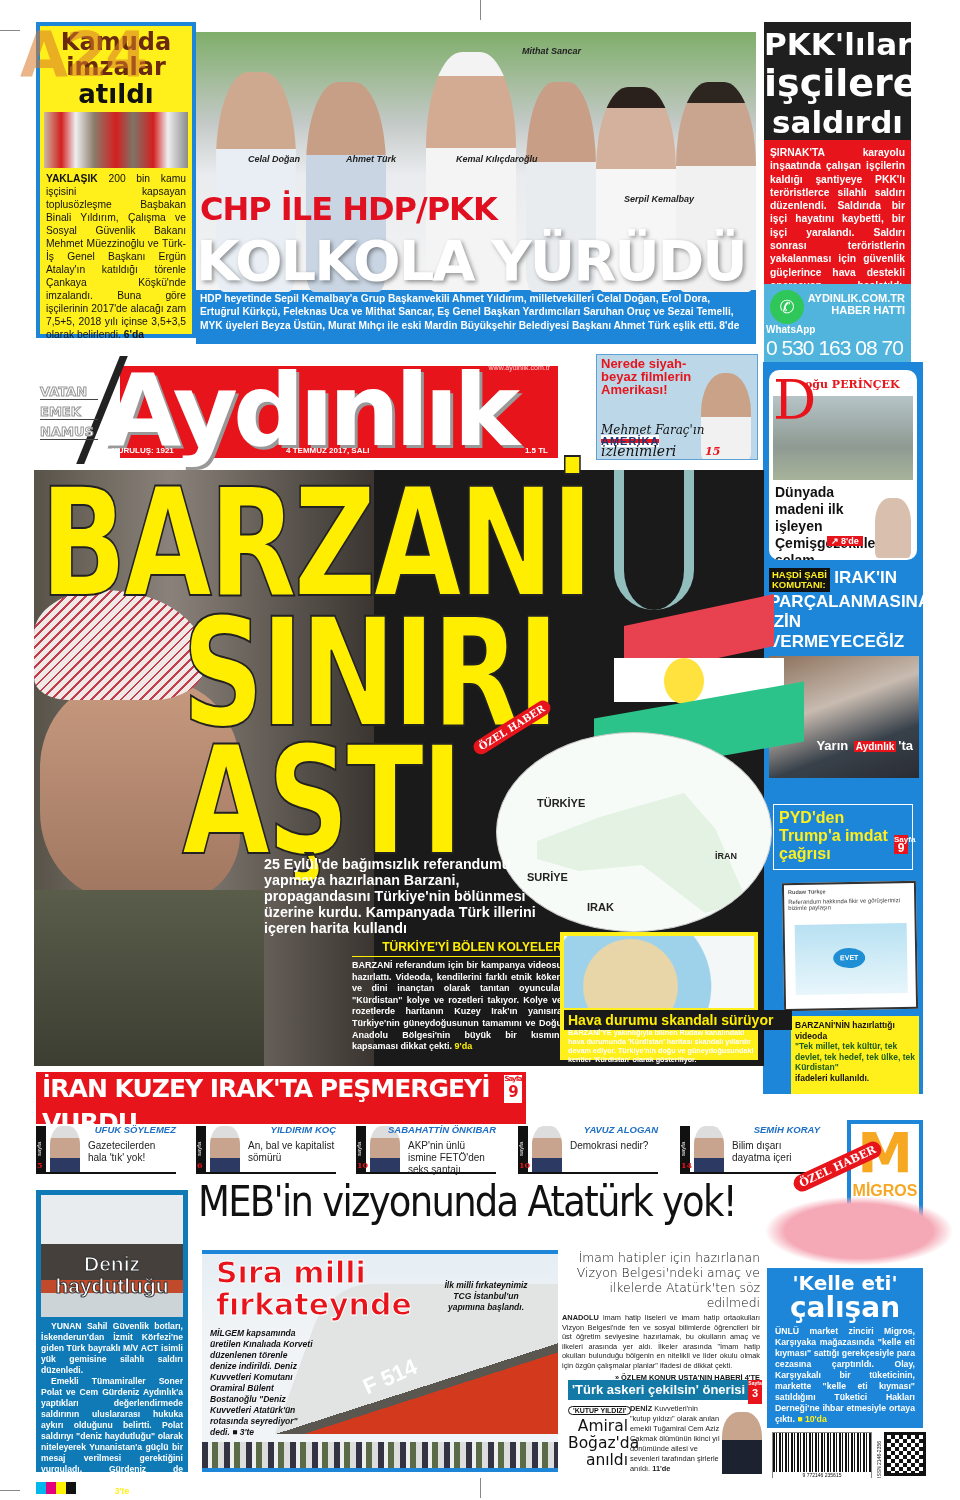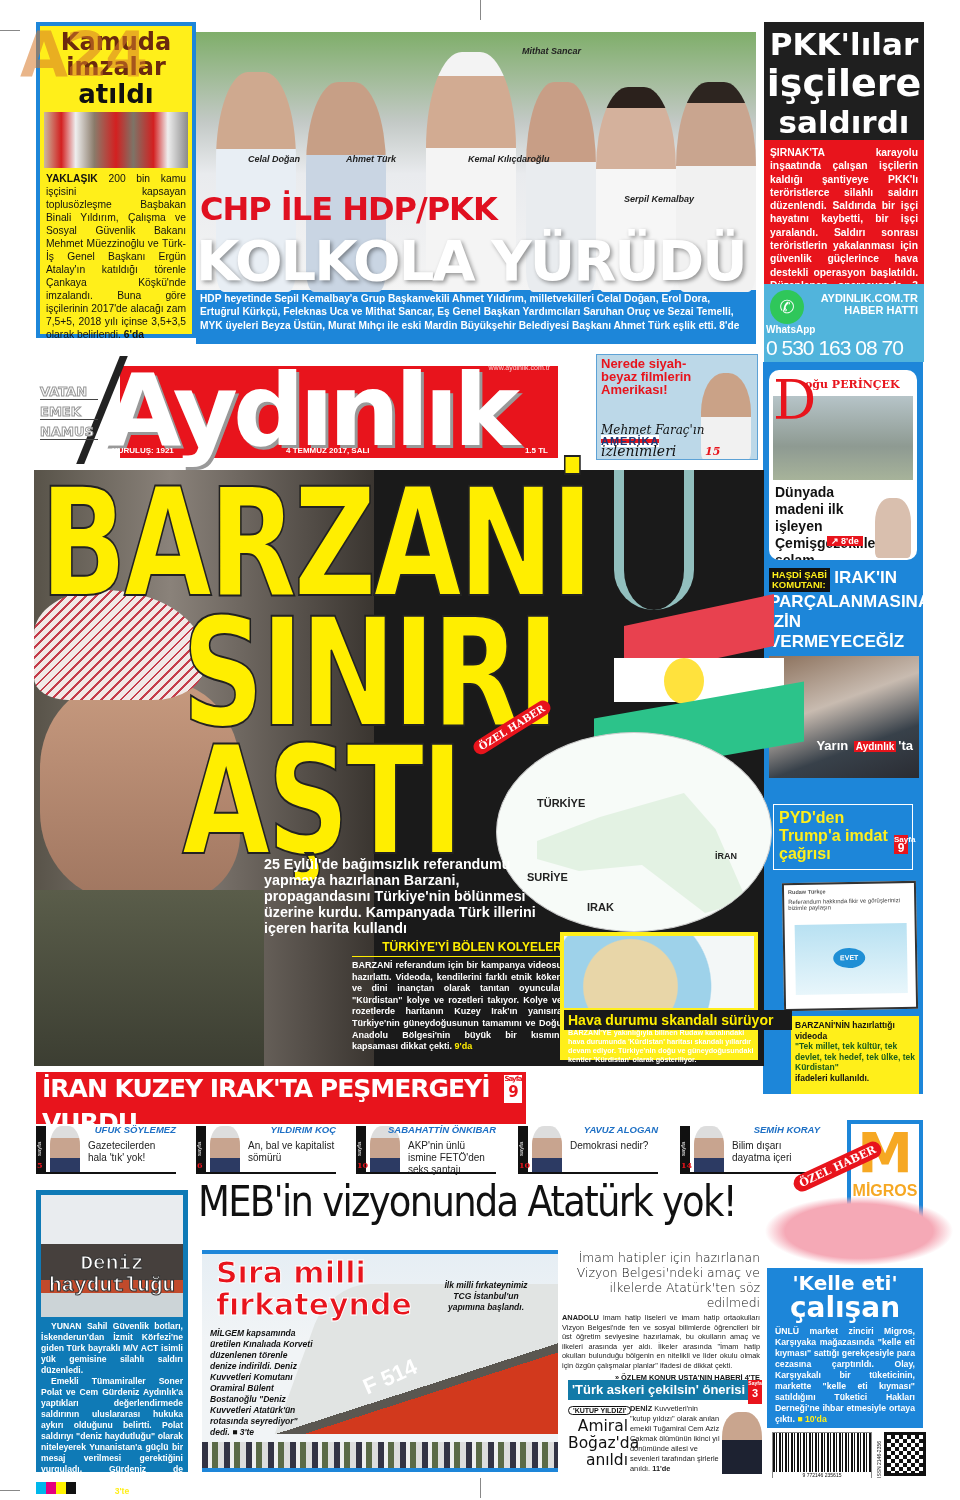--- a/index.html
+++ b/index.html
@@ -21,21 +21,21 @@
 
 #chp{left:196px;top:32px;width:560px;height:312px;background:#1d86d9}
 #chp .photo{position:absolute;left:0;top:0;width:560px;height:258px;background:linear-gradient(180deg,#7fae6a 0%,#c3c9c6 35%,#e9ebee 55%,#f4f4f4 100%)}
 .person{position:absolute;border-radius:40% 40% 10% 10%;background:#d7b49a}
 .caption-it{position:absolute;font-style:italic;font-weight:bold;font-size:9px;color:#222}
 #chp .red{position:absolute;left:4px;top:158px;font-family:"DejaVu Sans",sans-serif;font-weight:bold;font-size:32px;color:#e01020;letter-spacing:-1px}
 #chp .white{position:absolute;left:0;top:196px;font-family:"DejaVu Sans",sans-serif;font-weight:bold;font-size:56px;color:#fff;letter-spacing:-2px;text-shadow:2px 2px 4px rgba(0,0,0,.4)}
 #chp .cap{position:absolute;left:4px;top:260px;width:552px;font-size:10.2px;line-height:13.4px;color:#fff;font-weight:bold}
 
 
-#pkk{left:764px;top:22px;width:160px;height:340px}
+#pkk{left:764px;top:22px;width:147px;height:340px}
 #pkk .head{background:#1f1f1f;color:#fff;font-family:"DejaVu Sans",sans-serif;font-weight:bold;text-align:center;padding:4px 0;height:118px}
 #pkk .head .a{font-size:31px;line-height:36px}
 #pkk .head .b{font-size:38px;line-height:42px}
 #pkk .head .c{font-size:31px;line-height:36px}
 #pkk .body{background:#e8141c;color:#fff;font-weight:bold;font-size:10.3px;line-height:13.3px;padding:6px 6px;text-align:justify;height:144px}
 #pkk .wa{background:#51b4dc;height:78px;position:relative;color:#fff}
 #pkk .wa .ic{position:absolute;left:6px;top:6px;width:34px;height:34px;border-radius:50%;background:#2fc75a;color:#fff;font-size:18px;text-align:center;line-height:34px}
 #pkk .wa .waname{position:absolute;left:2px;top:40px;font-size:10px;font-weight:bold}
 #pkk .wa .site{position:absolute;right:6px;top:8px;text-align:right;font-weight:bold;font-size:11px;line-height:12px}
 #pkk .wa .num{position:absolute;left:2px;top:52px;font-size:21px;font-weight:normal;letter-spacing:-1px}
@@ -140,21 +140,21 @@
 #kelle .c .y{color:#ffef1a}
 #ozel2{left:790px;top:1158px;background:#e8141c;color:#fff;font-family:"DejaVu Serif",serif;font-weight:bold;font-size:11px;padding:2px 6px;transform:rotate(-25deg);border-radius:10px}
 #barcode{left:772px;top:1432px;width:100px;height:46px;background:repeating-linear-gradient(90deg,#111 0 2px,#fff 2px 3px,#111 3px 4px,#fff 4px 6px);border:1px solid #888}
 #barcode .isbn{position:absolute;left:0;bottom:-1px;width:100%;background:#fff;font-size:5px;text-align:center}
 #issn{left:876px;top:1432px;font-size:5px;writing-mode:vertical-rl;transform:rotate(180deg);height:46px}
 #qr{left:884px;top:1432px;width:42px;height:44px;background:repeating-conic-gradient(#111 0 25%,#fff 0 50%) 0 0/8px 8px;border:3px solid #111}
 
 
 #deniz{left:36px;top:1190px;width:152px;height:282px;background:#0f7ab6;padding:5px}
 #deniz .pic{height:122px;background:linear-gradient(180deg,#e9ecef 0 40%,#46403d 40% 70%,#c14a2b 70% 80%,#ccd4d7 80%);position:relative}
-#deniz .pt{position:absolute;left:0;width:100%;top:58px;text-align:center;font-family:Liberation Mono, monospace;font-weight:bold;font-size:21px;line-height:22px;color:#fff;-webkit-text-stroke:1px #333}
+#deniz .pt{position:absolute;left:0;width:100%;top:58px;text-align:center;font-family:Liberation Sans, sans-serif;font-weight:bold;font-size:21px;line-height:22px;color:#fff;-webkit-text-stroke:1px #333}
 #deniz .tx{color:#fff;font-weight:bold;font-size:8.6px;line-height:11px;text-align:justify;margin-top:4px}
 #deniz .tx p{text-indent:10px}
 #deniz .y{color:#ffef1a}
 
 
 #meb{left:198px;top:1175px;font-family:"DejaVu Sans",sans-serif;font-size:43px;letter-spacing:-2px;transform:scaleX(.86);transform-origin:left top;color:#111;line-height:52px;white-space:nowrap}
 #ship{left:202px;top:1250px;width:356px;height:222px;background:linear-gradient(180deg,#e6eef4 0%,#f1f4f6 40%);border-top:4px solid #1d86d9;border-bottom:4px solid #1d86d9;overflow:hidden}
 #ship .hull{position:absolute;left:100px;top:30px;width:300px;height:150px;background:linear-gradient(160deg,#e1e4e3 0 58%,#5a5751 58% 62%,#d2391d 62%);transform:skewX(-20deg);border-radius:40px 0 0 0}
 #ship .f{position:absolute;left:160px;top:110px;font-size:22px;color:#fff;font-weight:bold;transform:rotate(-24deg)}
 #ship .crowd{position:absolute;left:0;bottom:0;width:100%;height:26px;background:repeating-linear-gradient(90deg,#334 0 6px,#eee 6px 10px,#5b6a47 10px 16px,#ddd 16px 22px)}
@@ -201,21 +201,21 @@
 <div id="chp" class="abs">
   <div class="photo">
     <div class="person" style="left:20px;top:40px;width:80px;height:220px;background:linear-gradient(#cfa98f 0 35%,#e8eef4 35%)"></div>
     <div class="person" style="left:110px;top:50px;width:80px;height:210px;background:linear-gradient(#c79f86 0 35%,#c9d5e3 35%)"></div>
     <div class="person" style="left:230px;top:20px;width:90px;height:240px;background:linear-gradient(#f3f3f3 0 10%,#d2ab92 10% 40%,#f4f4f4 40%)"></div>
     <div class="person" style="left:330px;top:50px;width:70px;height:210px;background:linear-gradient(#c89e86 0 38%,#e9ecef 38%)"></div>
     <div class="person" style="left:400px;top:55px;width:80px;height:205px;background:linear-gradient(#2b211c 0 10%,#d4b19c 10% 40%,#f6f6f6 40%)"></div>
     <div class="person" style="left:480px;top:50px;width:80px;height:210px;background:linear-gradient(#2d2520 0 10%,#c9a58f 10% 40%,#f1f1f1 40%)"></div>
     <div class="caption-it" style="left:52px;top:122px">Celal Doğan</div>
     <div class="caption-it" style="left:150px;top:122px">Ahmet Türk</div>
-    <div class="caption-it" style="left:272px;top:122px">Kemal Kılıçdaroğlu</div>
+    <div class="caption-it" style="left:260px;top:122px">Kemal Kılıçdaroğlu</div>
     <div class="caption-it" style="left:326px;top:14px">Mithat Sancar</div>
     <div class="caption-it" style="left:428px;top:162px">Serpil Kemalbay</div>
   </div>
   <div class="red">CHP İLE HDP/PKK</div>
   <div class="white">KOLKOLA YÜRÜDÜ</div>
   <div class="cap">HDP heyetinde Sepil Kemalbay'a Grup Başkanvekili Ahmet Yıldırım, milletvekilleri Celal Doğan, Erol Dora, Ertuğrul Kürkçü, Feleknas Uca ve Mithat Sancar, Eş Genel Başkan Yardımcıları Saruhan Oruç ve Sezai Temelli, MYK üyeleri Beyza Üstün, Murat Mıhçı ile eski Mardin Büyükşehir Belediyesi Başkanı Ahmet Türk eşlik etti. 8'de</div>
 </div>
 
 <div id="pkk" class="abs">
   <div class="head">

